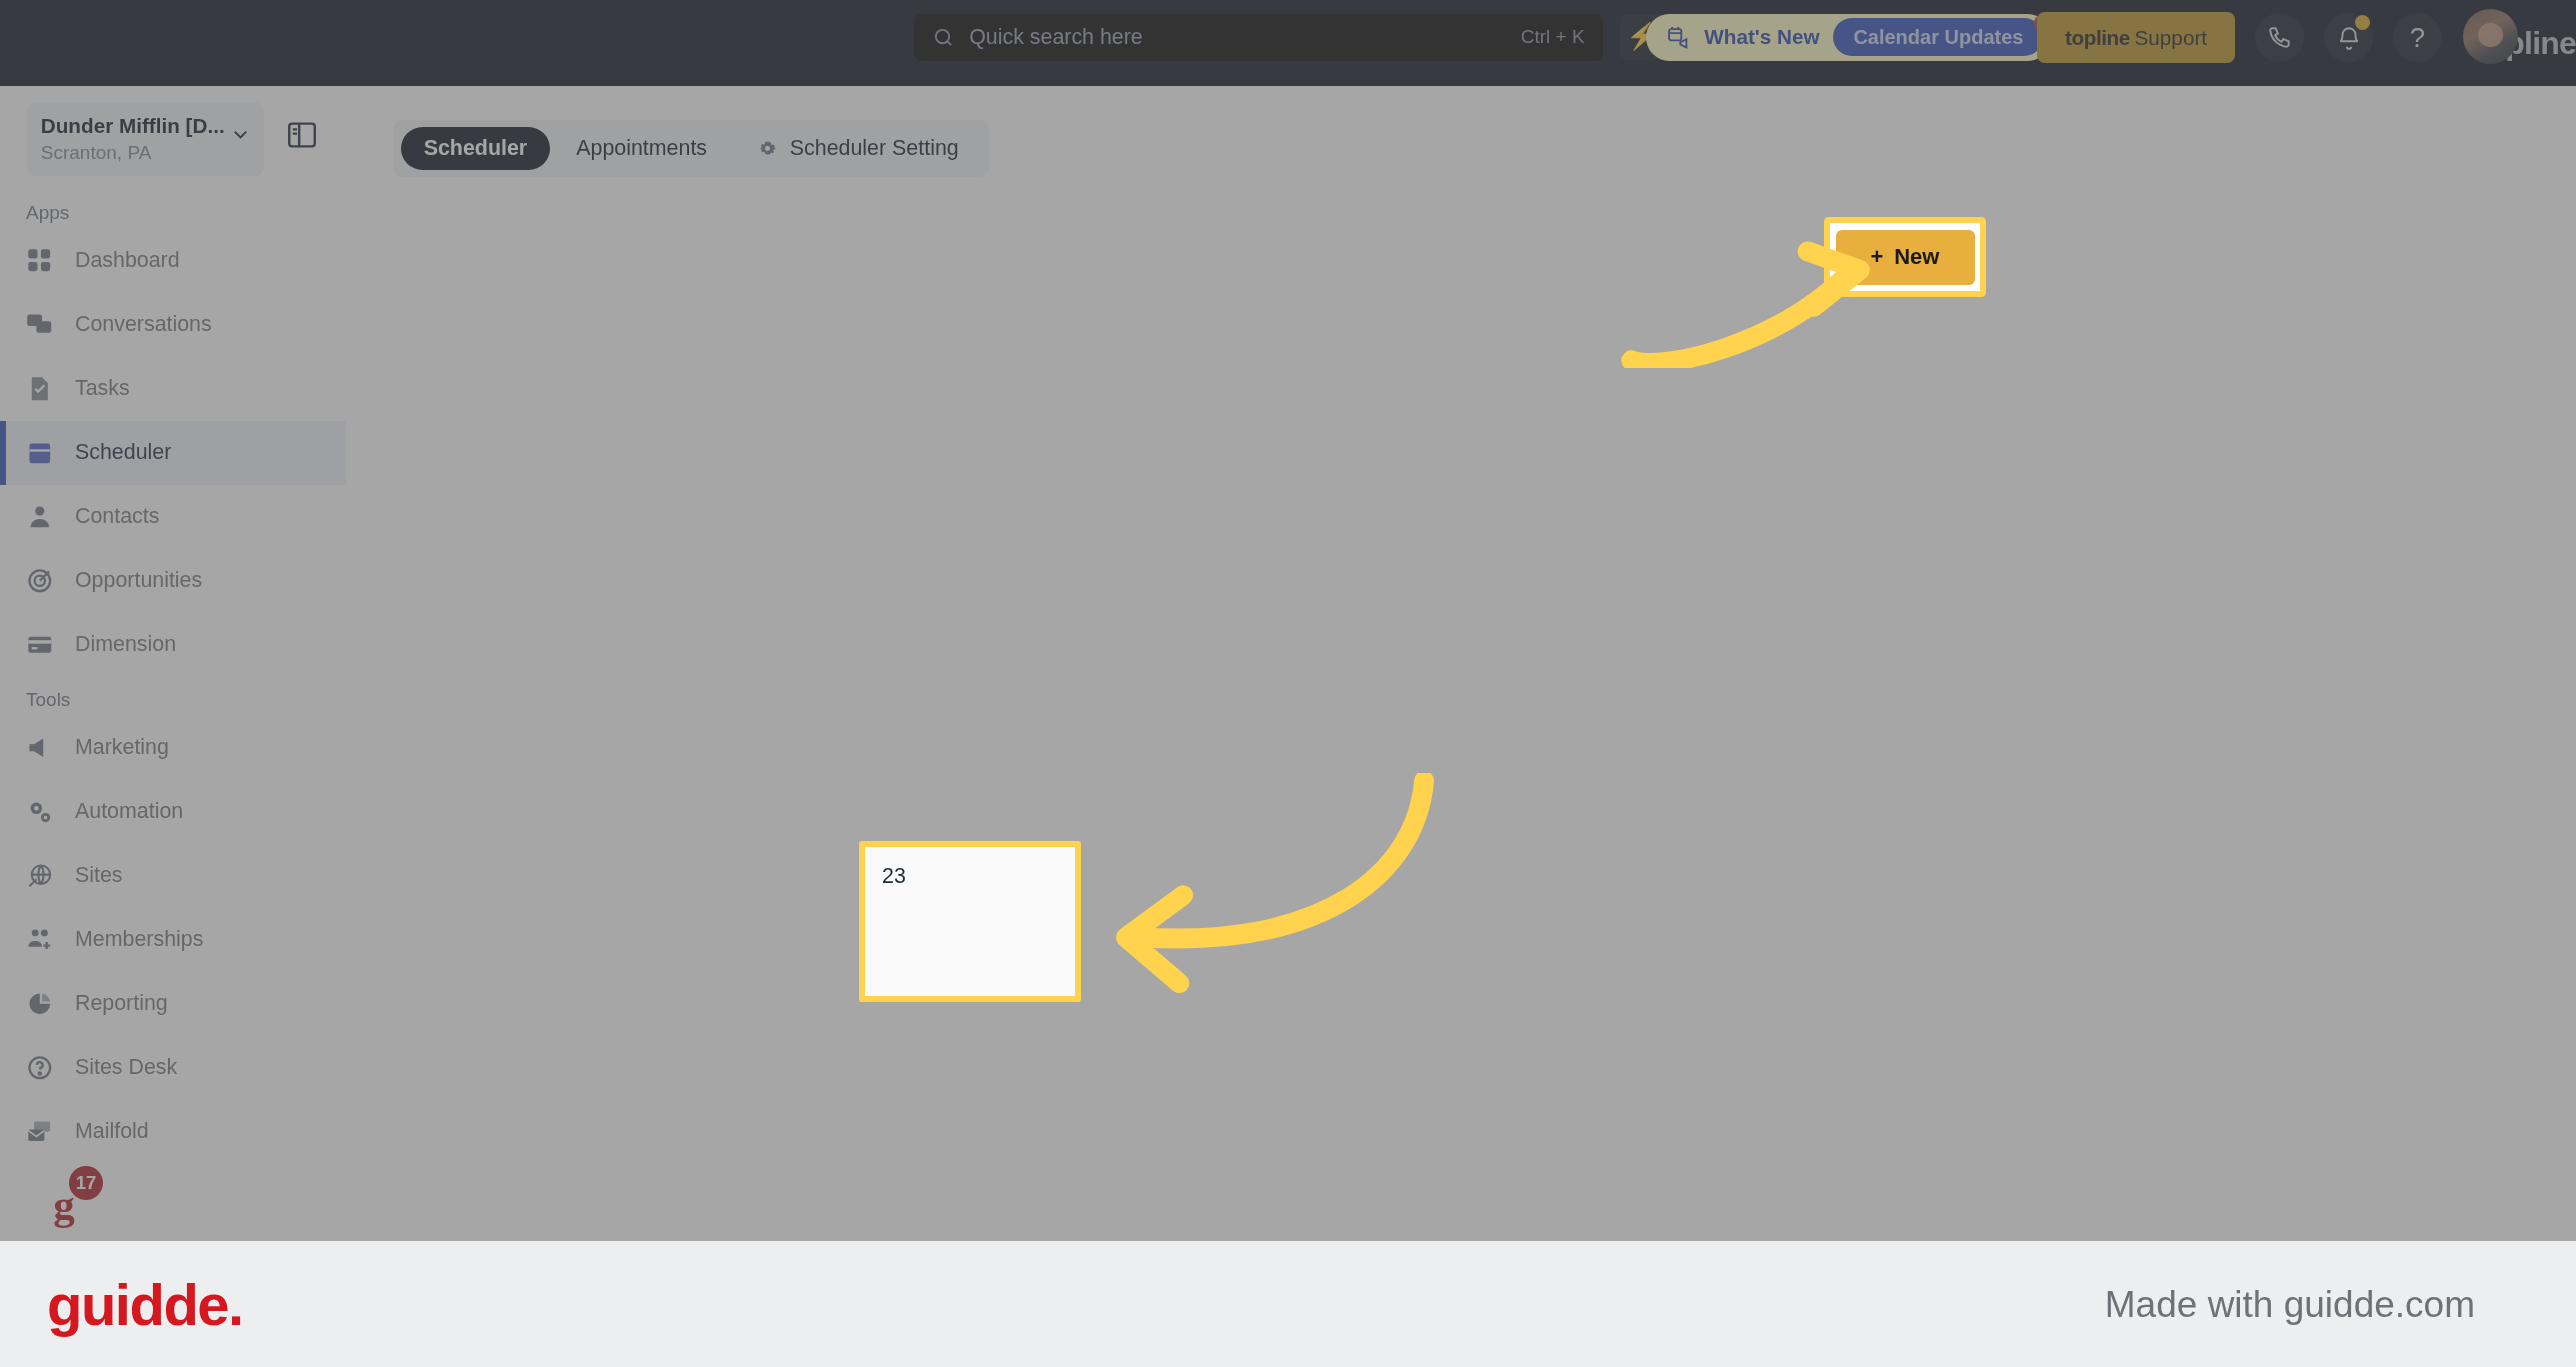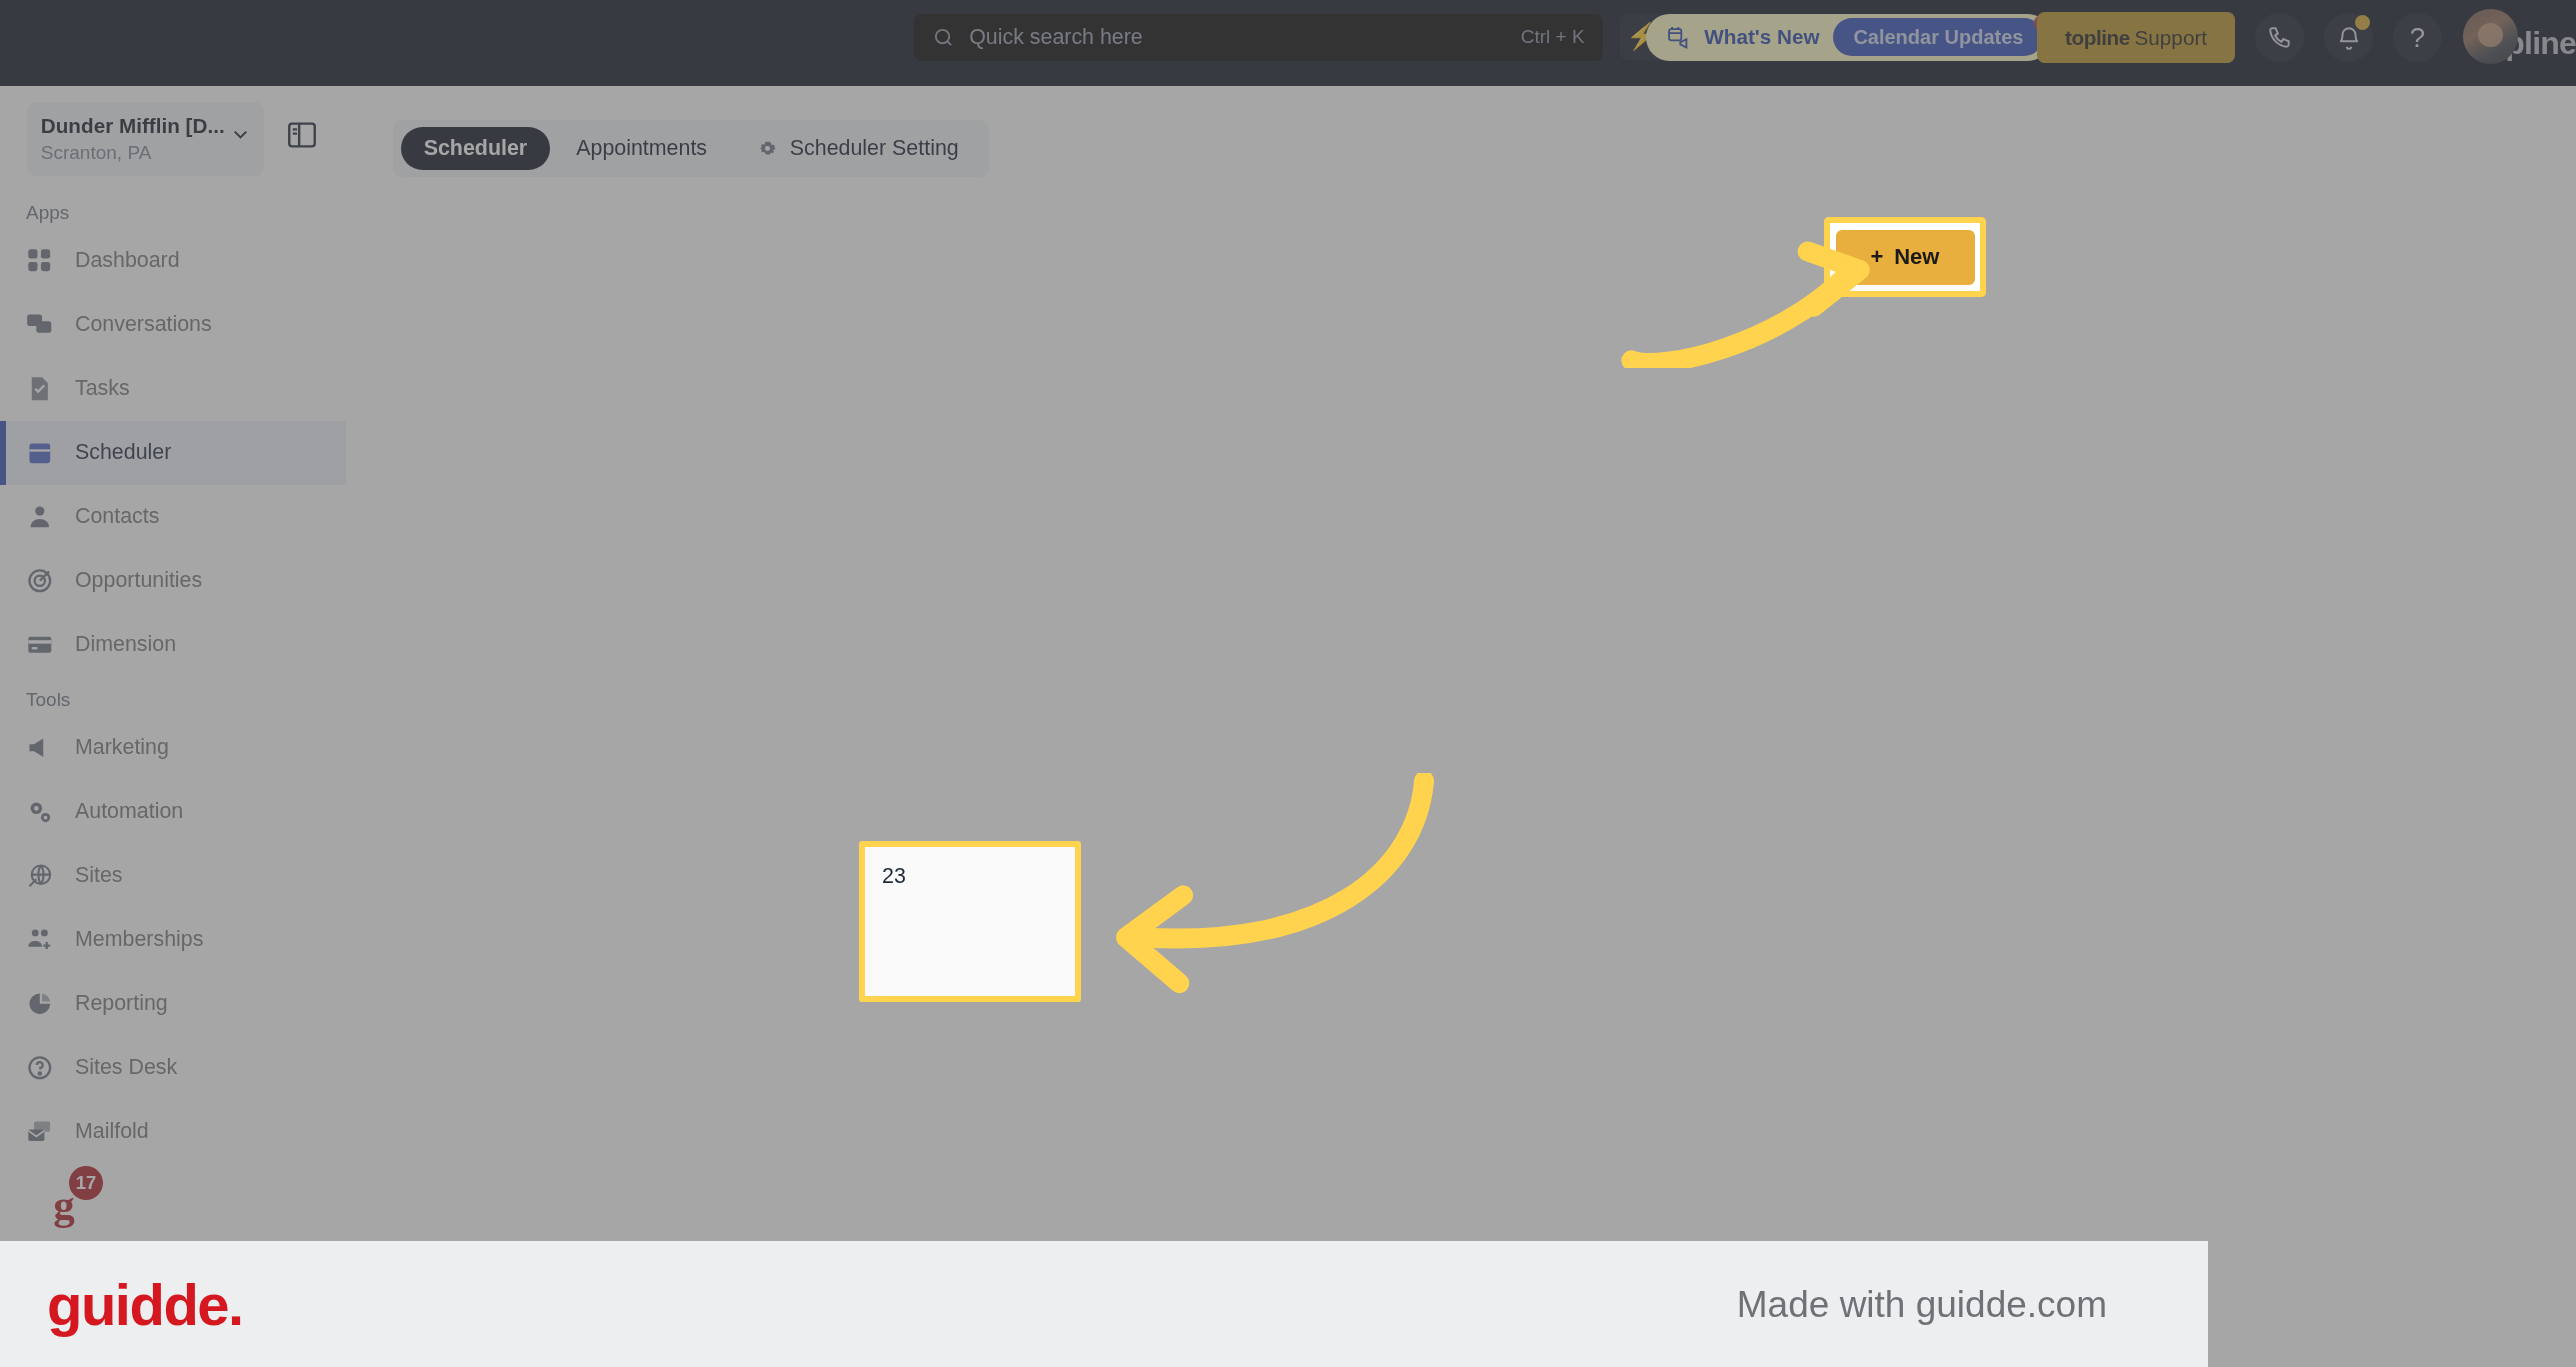--- a/index.html
+++ b/index.html
@@ -253,21 +253,21 @@
   }
   #hl-23 {
     left: 859px; top: 841px; width: 222px; height: 161px;
     border: 6.1px solid #FFD34E; background:#FAFAFA; border-radius: 3.1px;
   }
   #hl-23 .d { font-size: 21.4px; color:#1f2937; margin: 17px 0 0 17px; }
   .arrowsvg { position:absolute; z-index: 62; pointer-events:none; }
 
   
   .footer {
-    position:absolute; left:0; bottom:0; width: 2208px; height: 127px;
+    position:absolute; left:0; bottom:0; width: 2576px; height: 127px;
     background:#EDEEF0; z-index: 70; display:flex; align-items:center;margin-top:32px;
   }
   .gudlogo { margin-left: 47px; font-size: 58px; font-weight: 700; color:#D5171F; letter-spacing:-1.5px; }
   .gudmade { margin-left:auto; margin-right: 101px; font-size: 37px; color:#6E7277; }
 </style>
 </head>
 <body>
 
 <div id="app">
 

